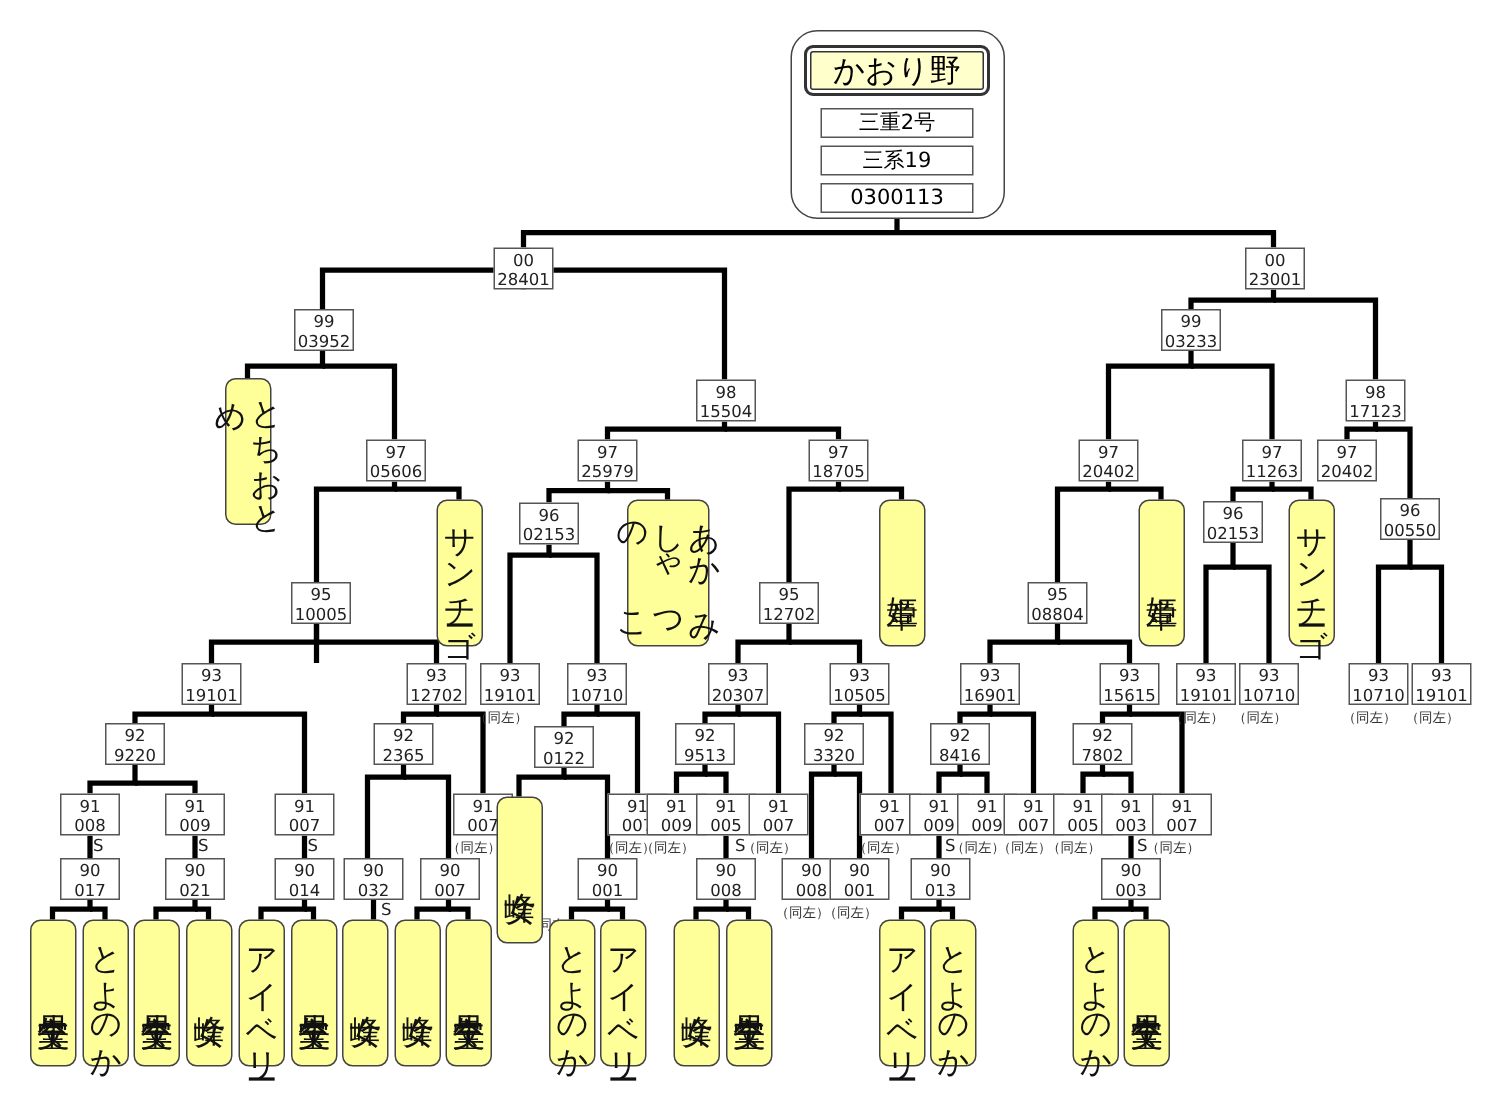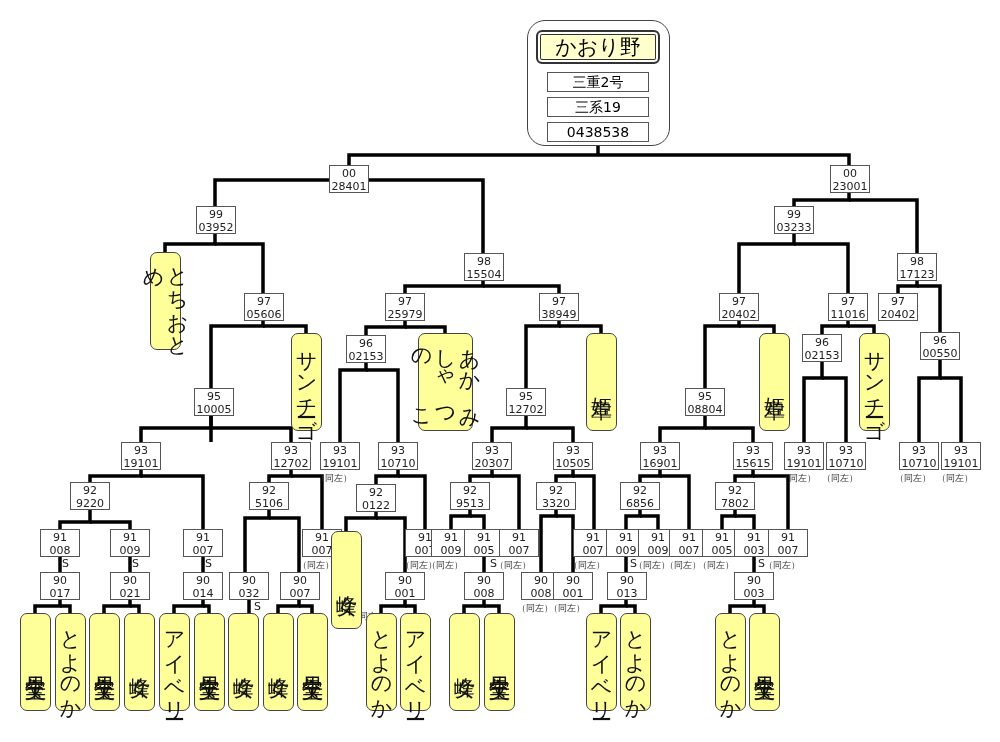--- a/index.html
+++ b/index.html
@@ -104,21 +104,21 @@
     <polyline points="917,281 917,286 898,286 898,293" fill="none" stroke="#000000" stroke-width="3.5"></polyline>
     <polyline points="917,286 940,286 940,332" fill="none" stroke="#000000" stroke-width="3.5"></polyline>
     <polyline points="940,360 940,378 919,378 919,442" fill="none" stroke="#000000" stroke-width="3.5"></polyline>
     <polyline points="940,378 961,378 961,442" fill="none" stroke="#000000" stroke-width="3.5"></polyline>
   </svg>
 
 <div id="root-frame"></div>
 <div id="root-name">かおり野</div>
 <div class="root-row" style="top:72px">三重2号</div>
 <div class="root-row" style="top:97px">三系19</div>
-<div class="root-row" style="top:122px">0438538</div>
+<div class="root-row" style="top:122px">0300113</div>
 
 <div id="nodes">
     <div class="code" style="left: 329px; top: 165px; width: 40px; height: 28px;">
       <div>00</div>
       <div>28401</div>
     </div>
     <div class="code" style="left: 830px; top: 165px; width: 40px; height: 28px;">
       <div>00</div>
       <div>23001</div>
     </div>
@@ -133,21 +133,21 @@
     <div class="code" style="left: 244px; top: 293px; width: 40px; height: 28px;">
       <div>97</div>
       <div>05606</div>
     </div>
     <div class="code" style="left: 385px; top: 293px; width: 40px; height: 28px;">
       <div>97</div>
       <div>25979</div>
     </div>
     <div class="code" style="left: 539px; top: 293px; width: 40px; height: 28px;">
       <div>97</div>
-      <div>38949</div>
+      <div>18705</div>
     </div>
     <div class="code" style="left: 346px; top: 335px; width: 40px; height: 28px;">
       <div>96</div>
       <div>02153</div>
     </div>
     <div class="code" style="left: 194px; top: 388px; width: 40px; height: 28px;">
       <div>95</div>
       <div>10005</div>
     </div>
     <div class="code" style="left: 506px; top: 388px; width: 40px; height: 28px;">
@@ -177,21 +177,21 @@
     <div class="code" style="left: 553px; top: 442px; width: 40px; height: 28px;">
       <div>93</div>
       <div>10505</div>
     </div>
     <div class="code" style="left: 70px; top: 482px; width: 40px; height: 28px;">
       <div>92</div>
       <div>9220</div>
     </div>
     <div class="code" style="left: 249px; top: 482px; width: 40px; height: 28px;">
       <div>92</div>
-      <div>5106</div>
+      <div>2365</div>
     </div>
     <div class="code" style="left: 356px; top: 484px; width: 40px; height: 28px;">
       <div>92</div>
       <div>0122</div>
     </div>
     <div class="code" style="left: 450px; top: 482px; width: 40px; height: 28px;">
       <div>92</div>
       <div>9513</div>
     </div>
     <div class="code" style="left: 536px; top: 482px; width: 40px; height: 28px;">
@@ -277,21 +277,21 @@
     <div class="code" style="left: 897px; top: 253px; width: 40px; height: 28px;">
       <div>98</div>
       <div>17123</div>
     </div>
     <div class="code" style="left: 719px; top: 293px; width: 40px; height: 28px;">
       <div>97</div>
       <div>20402</div>
     </div>
     <div class="code" style="left: 828px; top: 293px; width: 40px; height: 28px;">
       <div>97</div>
-      <div>11016</div>
+      <div>11263</div>
     </div>
     <div class="code" style="left: 878px; top: 293px; width: 40px; height: 28px;">
       <div>97</div>
       <div>20402</div>
     </div>
     <div class="code" style="left: 802px; top: 334px; width: 40px; height: 28px;">
       <div>96</div>
       <div>02153</div>
     </div>
     <div class="code" style="left: 920px; top: 332px; width: 40px; height: 28px;">
@@ -321,21 +321,21 @@
     <div class="code" style="left: 640px; top: 442px; width: 40px; height: 28px;">
       <div>93</div>
       <div>16901</div>
     </div>
     <div class="code" style="left: 733px; top: 442px; width: 40px; height: 28px;">
       <div>93</div>
       <div>15615</div>
     </div>
     <div class="code" style="left: 620px; top: 482px; width: 40px; height: 28px;">
       <div>92</div>
-      <div>6856</div>
+      <div>8416</div>
     </div>
     <div class="code" style="left: 715px; top: 482px; width: 40px; height: 28px;">
       <div>92</div>
       <div>7802</div>
     </div>
     <div class="code" style="left: 573px; top: 529px; width: 40px; height: 28px;">
       <div>91</div>
       <div>007</div>
     </div>
     <div class="code" style="left: 606px; top: 529px; width: 40px; height: 28px;">

